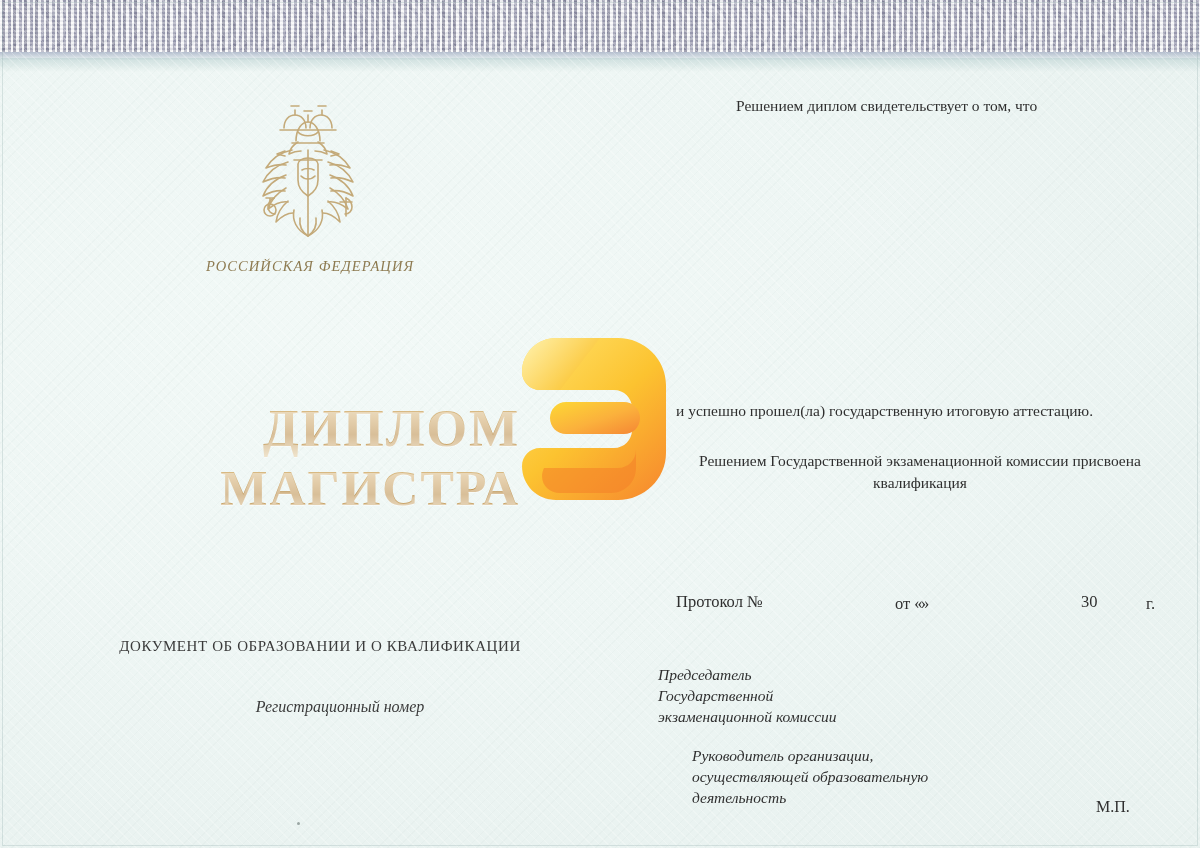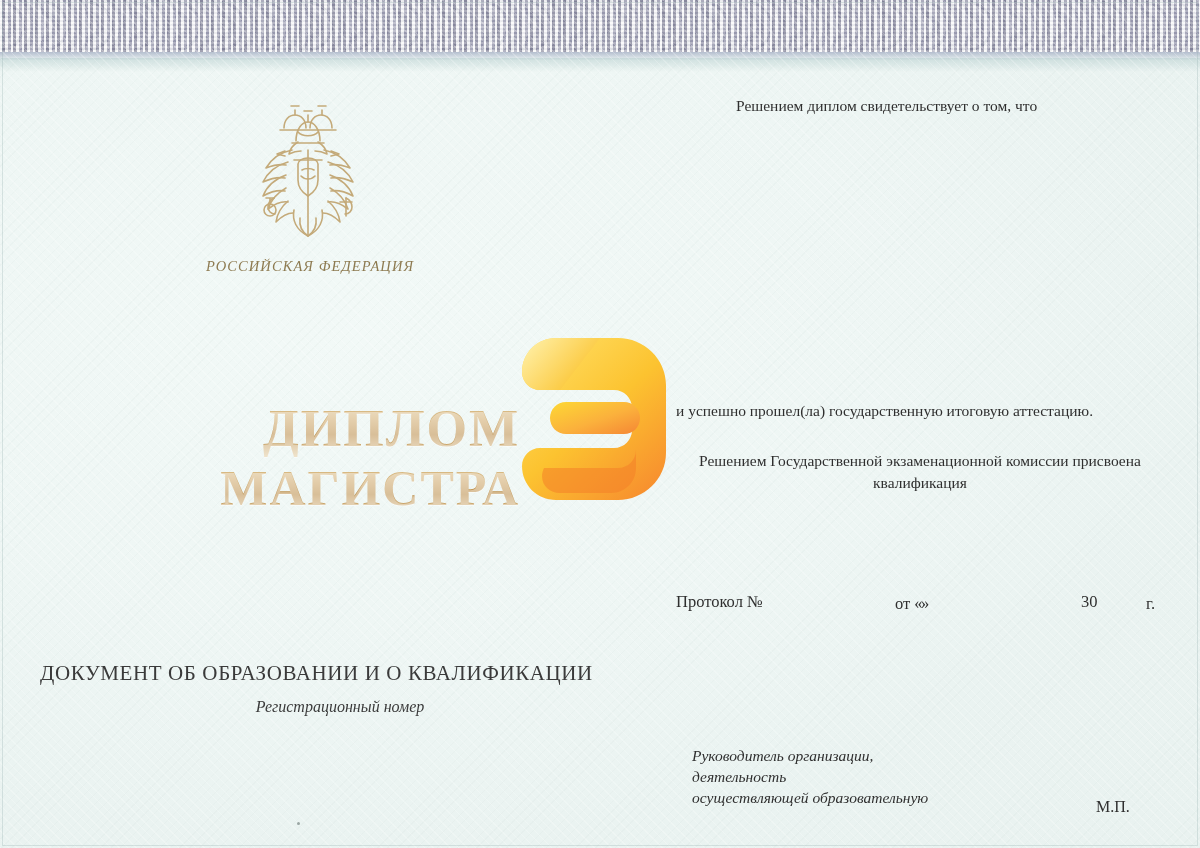--- a/index.html
+++ b/index.html
@@ -96,24 +96,24 @@
     background-clip: text;
     color: transparent;
     text-shadow: 0 1px 0 rgba(255,255,255,0.45);
   }
   .diploma-title .l2 { font-size: 50px; }
 
   .doc-kind {
     position: absolute;
     left: 40px; top: 638px;
     width: 560px;
-    font-size: 21px;
+    text-align: center;
+    font-size: 15px;
     letter-spacing: .6px;
     color: #3a3a3a;
-    margin-top: 23px;
   }
   .reg-number {
     position: absolute;
     left: 80px; top: 698px;
     width: 520px;
     text-align: center;
     font-size: 16px;
     font-style: italic;
     color: #3a3a3a;
   }
@@ -287,22 +287,27 @@
   <div class="r-line r-decision">Решением Государственной экзаменационной комиссии присвоена квалификация</div>
 
   <div class="protocol-row">
     <span class="p-no">Протокол №</span>
     <span class="p-ot">от «</span>
     <span class="p-quote">»</span>
     <span class="p-20">30</span>
     <span class="p-g">г.</span>
   </div>
 
+  <div class="sig-block sig-chair">
+    <div>Председатель</div>
+    <div>Государственной</div>
+    <div>экзаменационной комиссии</div>
+  </div>
 
   <div class="sig-block sig-head">
     <div>Руководитель организации,</div>
+    <div>осуществляющей образовательную</div>
     <div>деятельность</div>
-    <div>осуществляющей образовательную</div>
   </div>
 
   <div class="mp">М.П.</div>
 
 </div>
 
 </body></html>

